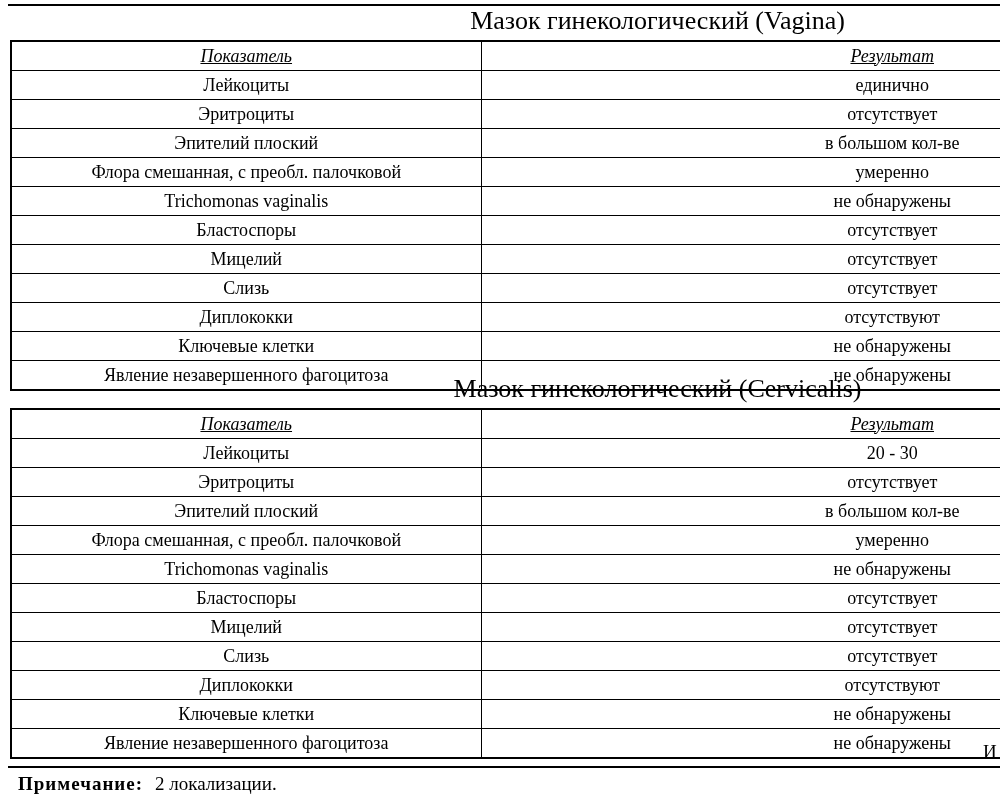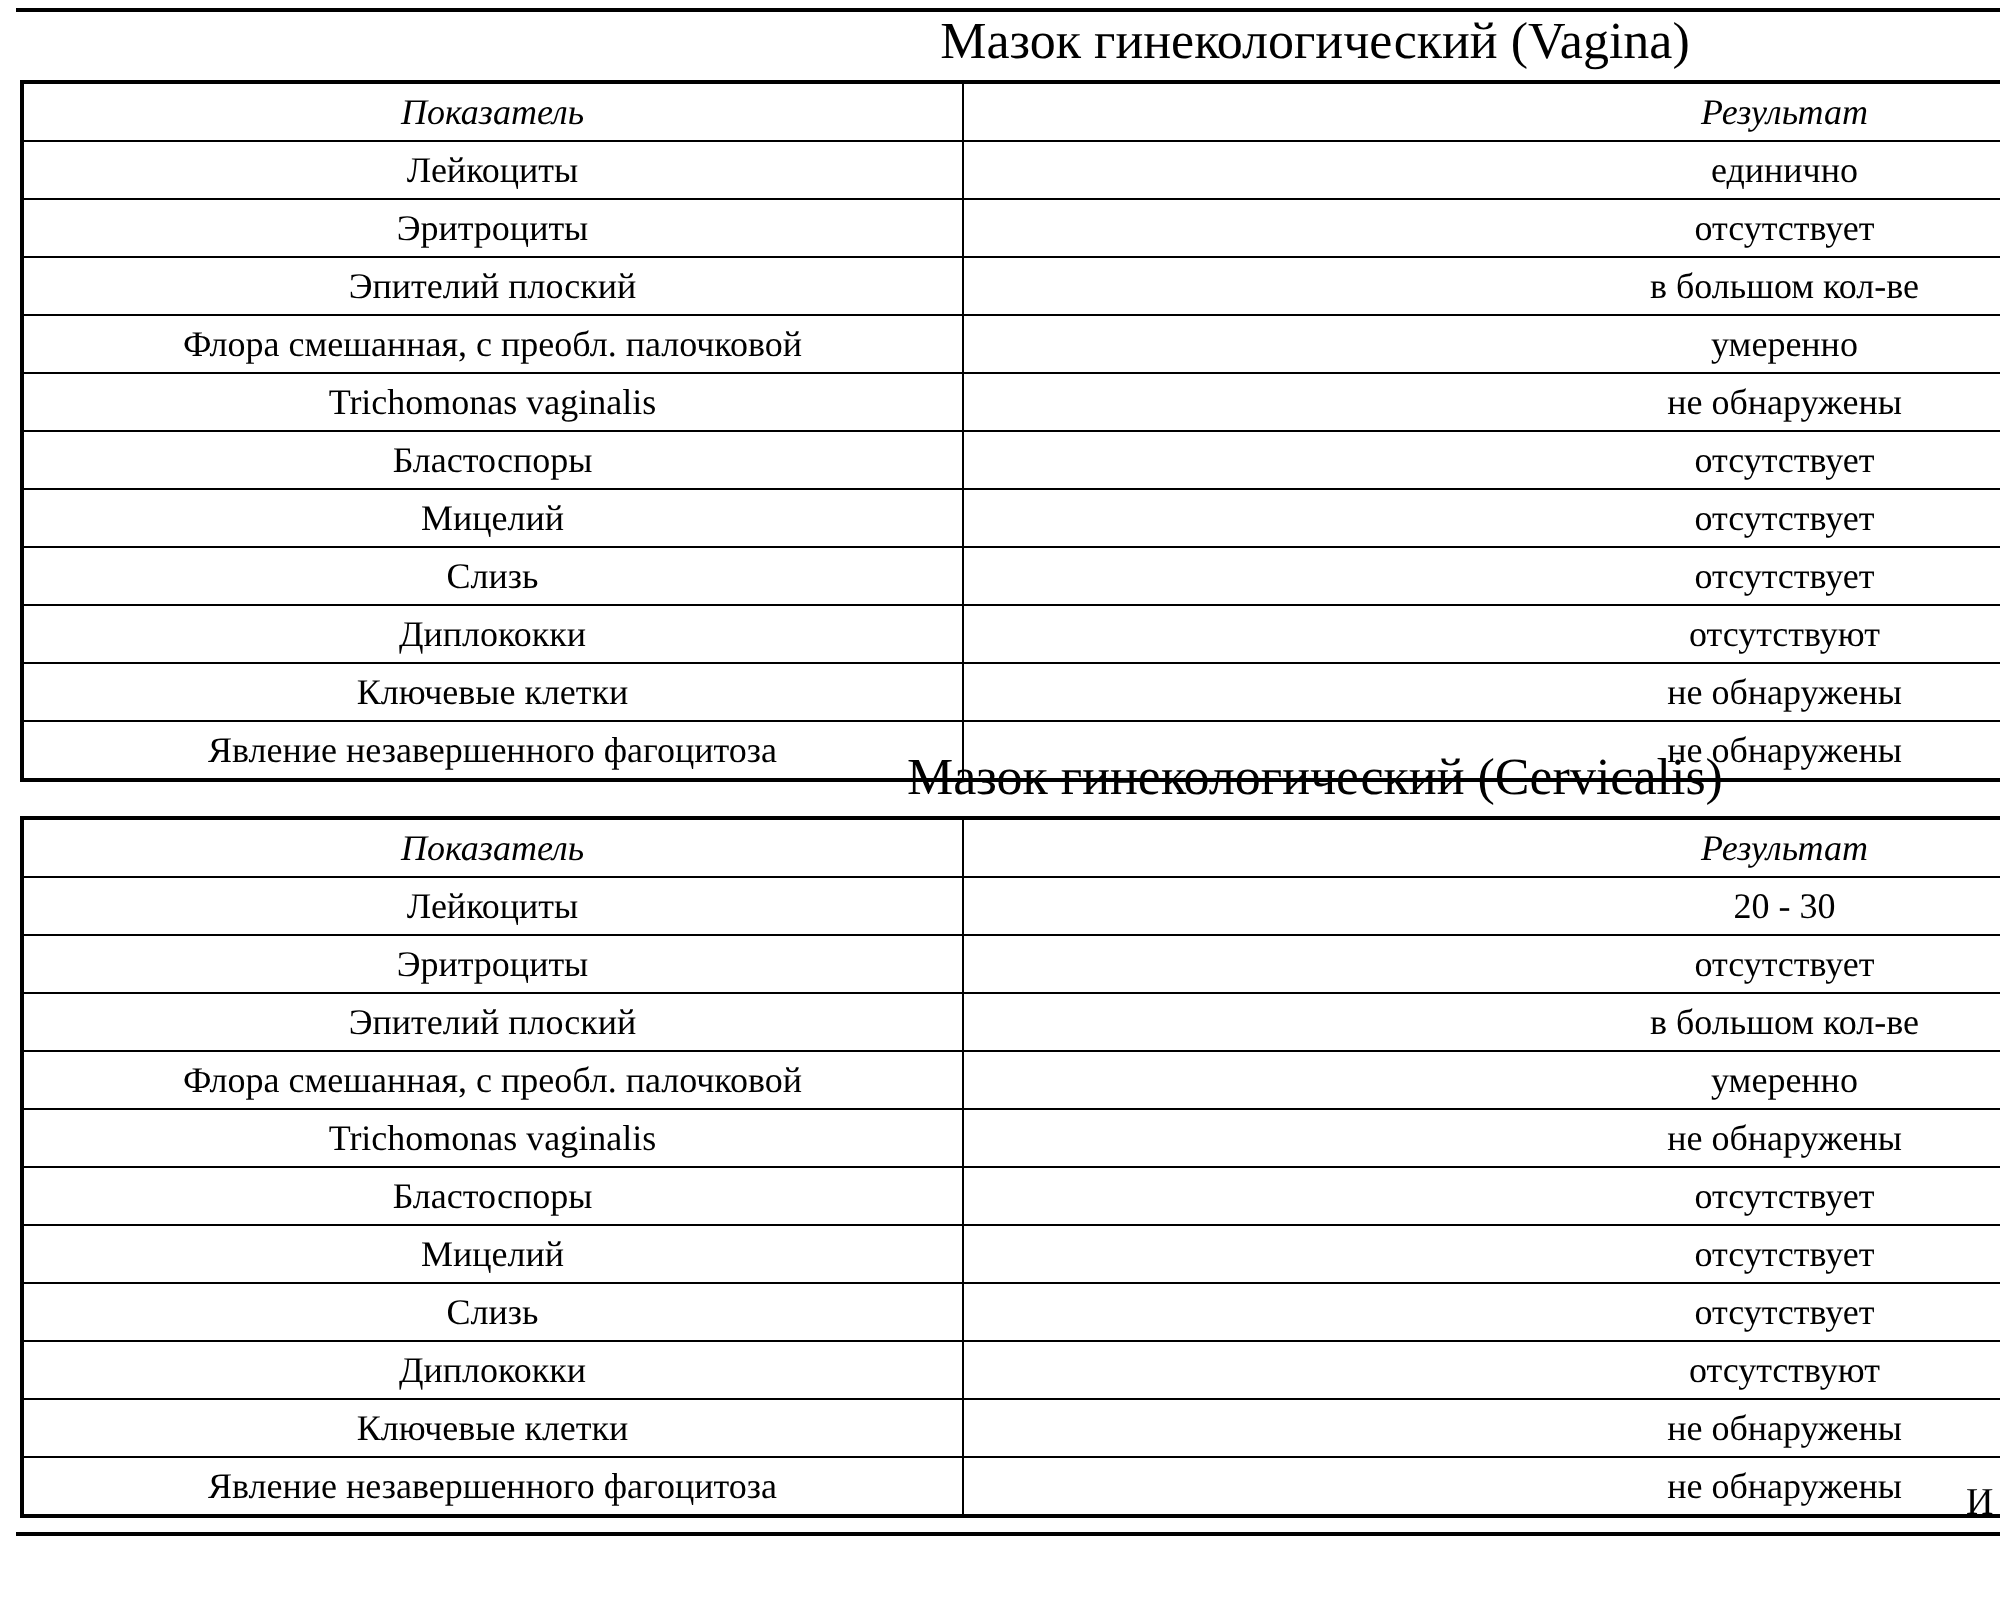--- a/index.html
+++ b/index.html
@@ -55,20 +55,21 @@
     padding: 2px 5px;
     height: 24px;
     overflow: hidden;
     white-space: nowrap;
   }
   table.results col.c-indicator { width: 470px; }
   table.results th {
     font-style: italic;
     font-weight: 400;
     text-align: center;
+    text-decoration: underline;
   }
   td.indicator { text-align: center; }
   td.result { text-align: center; }
   .truncated-text {
     position: absolute;
     left: 983px;
     top: 741px;
     font-size: 19px;
     white-space: nowrap;
   }
@@ -211,14 +212,17 @@
         <td class="indicator">Явление незавершенного фагоцитоза</td>
         <td class="result">не обнаружены</td>
       </tr>
     </tbody>
   </table>
 
   <div class="truncated-text">И</div>
 
   <div class="rule rule-bottom"></div>
 
+  <div class="note-line">
+    <span class="note-label">Примечание:</span><span class="note-text">2 локализации.</span>
+  </div>
 
 </div>
 
 </body></html>

